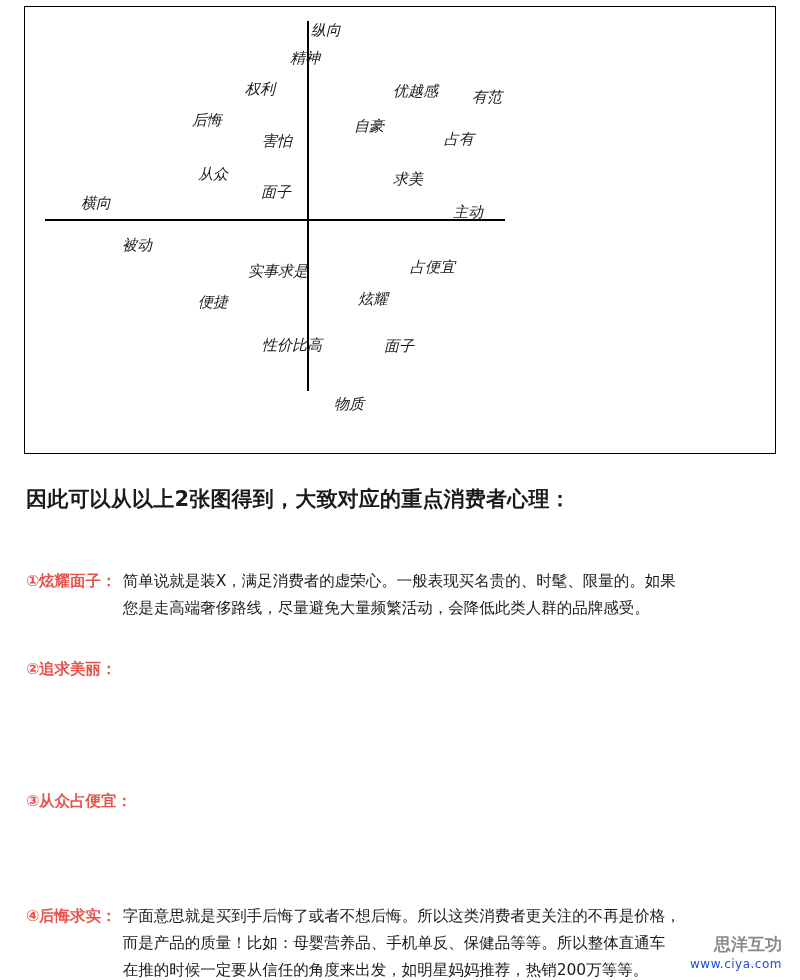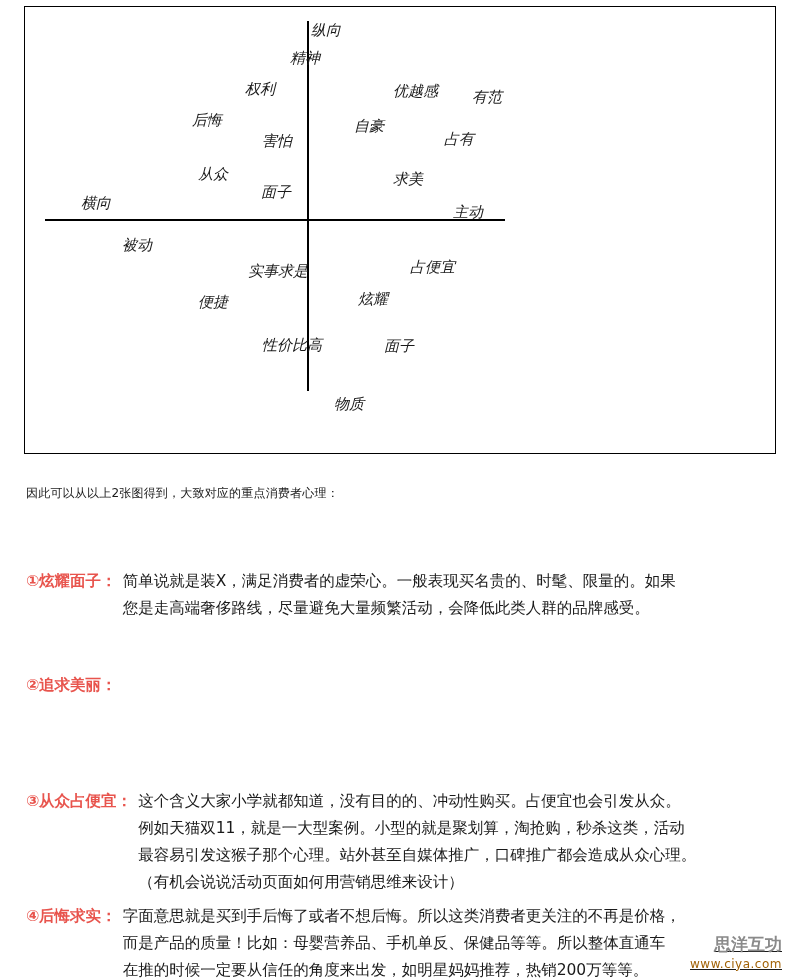--- a/index.html
+++ b/index.html
@@ -65,22 +65,22 @@
     line-height: 1.55;
     white-space: pre-line;
     color: #1a1a1a;
   }
 
   
   .lead {
     position: absolute;
     left: 26px;
     top: 485px;
-    font-size: 12px;
-    font-weight: normal;
+    font-size: 21px;
+    font-weight: bold;
     color: #1a1a1a;
     letter-spacing: 0.2px;
   }
 
   .section {
     position: absolute;
     left: 26px;
     width: 750px;
     display: flex;
     align-items: flex-start;
@@ -96,41 +96,40 @@
   }
   .sec-body {
     font-size: 15.5px;
     line-height: 1.75;
     color: #1a1a1a;
     margin-left: 6px;
     white-space: pre-line;
   }
 
   #sec1 { top: 540px; }
-  #sec2 { top: 644px; }
+  #sec2 { top: 628px; }
   #sec3 { top: 760px; }
   #sec4 { top: 875px; }
 
   
   .watermark {
     position: absolute;
     right: 18px;
     bottom: 8px;
     text-align: right;
     line-height: 1.35;
-    text-decoration: underline;
   }
   .wm-main {
     font-size: 17px;
     font-weight: bold;
     color: #8a8a8a;
   }
   .wm-sub {
     font-size: 12px;
-    color: #a16207;
+    color: #1d4ed8;
     letter-spacing: 0.5px;
   }
 </style>
 </head>
 <body>
 
 <div class="diagram-panel">
 
   <div class="axis-v"></div>
   <div class="axis-h"></div>
@@ -168,24 +167,20 @@
   <div class="sec-body">简单说就是装X，满足消费者的虚荣心。一般表现买名贵的、时髦、限量的。如果
 您是走高端奢侈路线，尽量避免大量频繁活动，会降低此类人群的品牌感受。</div>
 </div>
 
 <div class="section" id="sec2">
   <div class="sec-title">②追求美丽：</div>
 </div>
 
 <div class="section" id="sec3">
   <div class="sec-title">③从众占便宜：</div>
-  <div class="sec-body">这个含义大家小学就都知道，没有目的的、冲动性购买。占便宜也会引发从众。
-例如天猫双11，就是一大型案例。小型的就是聚划算，淘抢购，秒杀这类，活动
-最容易引发这猴子那个心理。站外甚至自媒体推广，口碑推广都会造成从众心理。
-（有机会说说活动页面如何用营销思维来设计）</div>
 </div>
 
 <div class="section" id="sec4">
   <div class="sec-title">④后悔求实：</div>
   <div class="sec-body">字面意思就是买到手后悔了或者不想后悔。所以这类消费者更关注的不再是价格，
 而是产品的质量！比如：母婴营养品、手机单反、保健品等等。所以整体直通车
 在推的时候一定要从信任的角度来出发，如明星妈妈推荐，热销200万等等。</div>
 </div>
 
 <div class="watermark">

